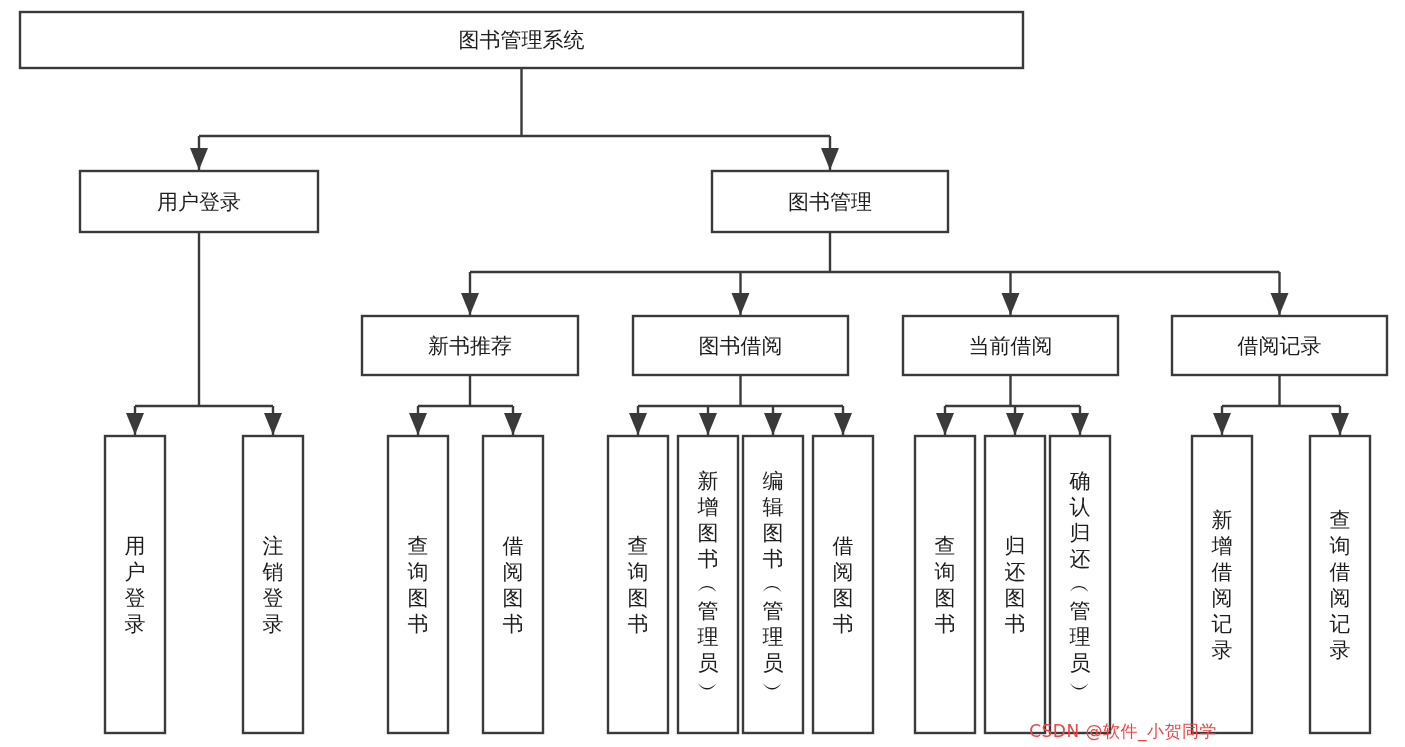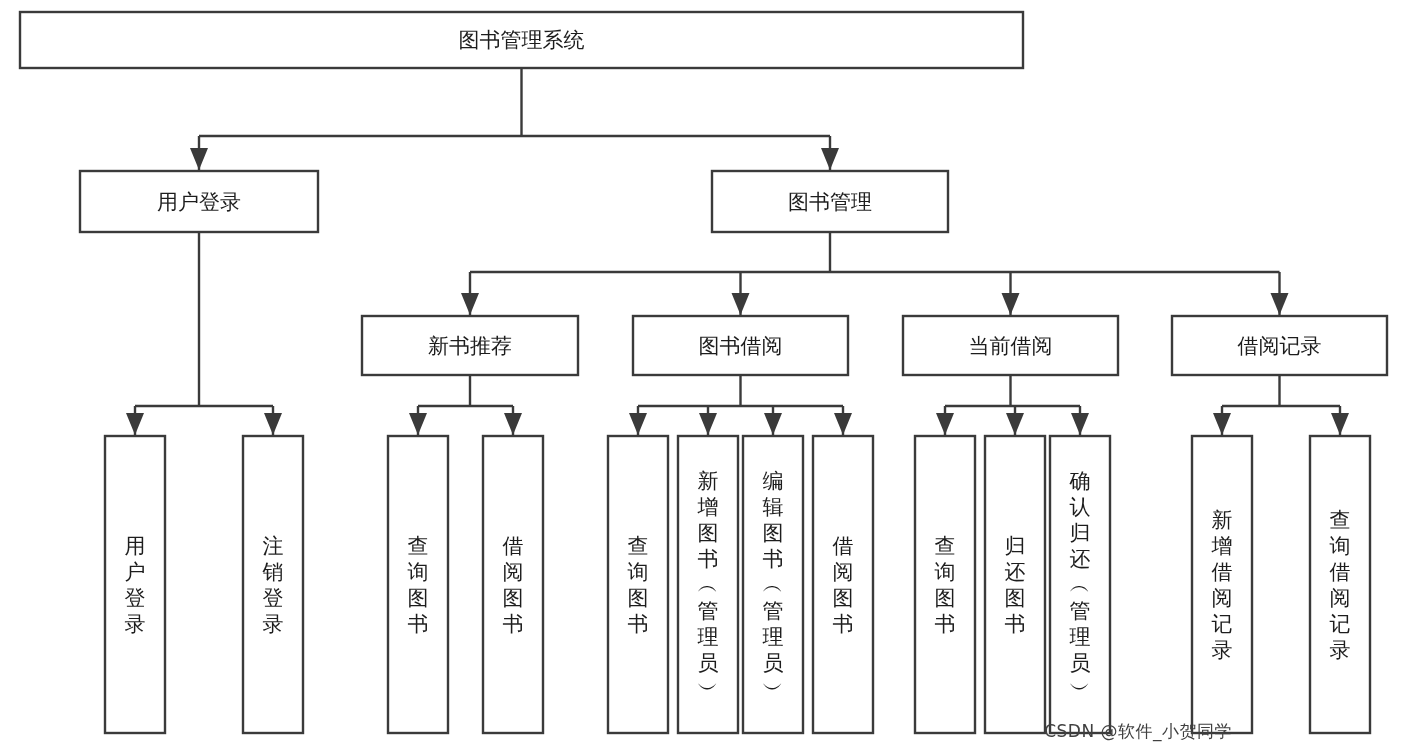--- a/index.html
+++ b/index.html
@@ -51,23 +51,23 @@
     dominant-baseline: middle;
   }
   .node-label-v {
     fill: #1d1d1d;
     font-family: "DejaVu Sans", "Liberation Sans", sans-serif;
     font-size: 21px;
     text-anchor: middle;
   }
   .watermark {
     position: absolute;
-    right: 4px;
+    right: 19px;
     bottom: 4px;
-    color: #404040;
+    color: #ef4444;
     font-size: 17px;
     font-family: "DejaVu Sans", "Liberation Sans", sans-serif;
     letter-spacing: 0.5px;
     white-space: nowrap;
     user-select: none;
   }
 </style>
 </head>
 <body>
 

